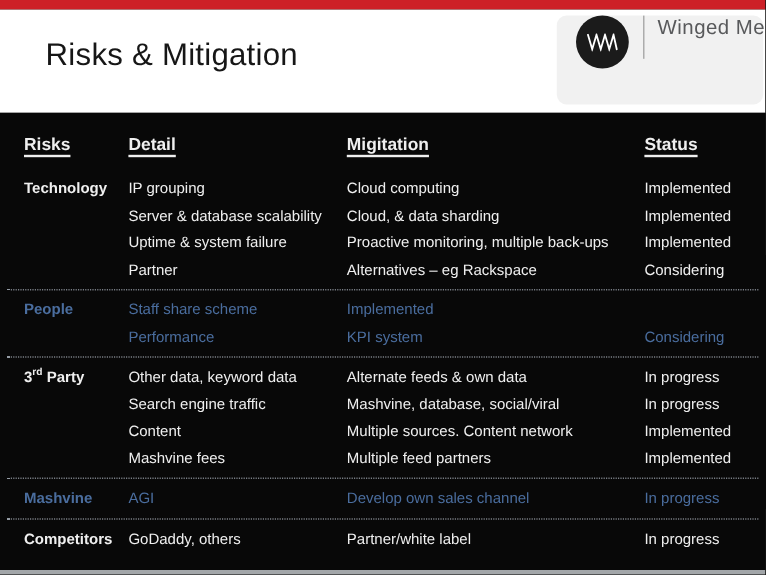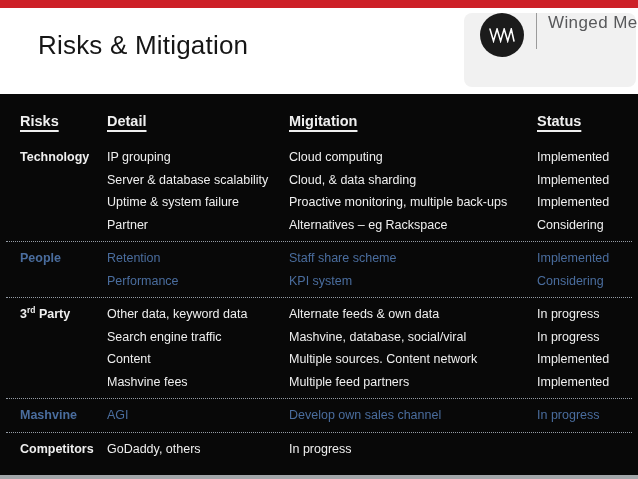--- a/index.html
+++ b/index.html
@@ -94,21 +94,20 @@
             <div class="risk"></div>
             <div>Partner</div>
             <div>Alternatives – eg Rackspace</div>
             <div>Considering</div>
           </div>
         </div>
         <div class="sep"></div>
         <div style="color: rgb(74, 109, 158);">
           <div class="grid-row row">
             <div class="risk">People</div>
-            <div>Retention</div>
             <div>Staff share scheme</div>
             <div>Implemented</div>
           </div>
           <div class="grid-row row">
             <div class="risk"></div>
             <div>Performance</div>
             <div>KPI system</div>
             <div>Considering</div>
           </div>
         </div>
@@ -146,20 +145,21 @@
             <div>AGI</div>
             <div>Develop own sales channel</div>
             <div>In progress</div>
           </div>
         </div>
         <div class="sep"></div>
         <div>
           <div class="grid-row row">
             <div class="risk">Competitors</div>
             <div>GoDaddy, others</div>
+            <div>Partner/white label</div>
             <div>In progress</div>
           </div>
         </div>
       </div>
   </div>
 
   <div class="bottom-strip"></div>
 </div>
 
 </body></html>

